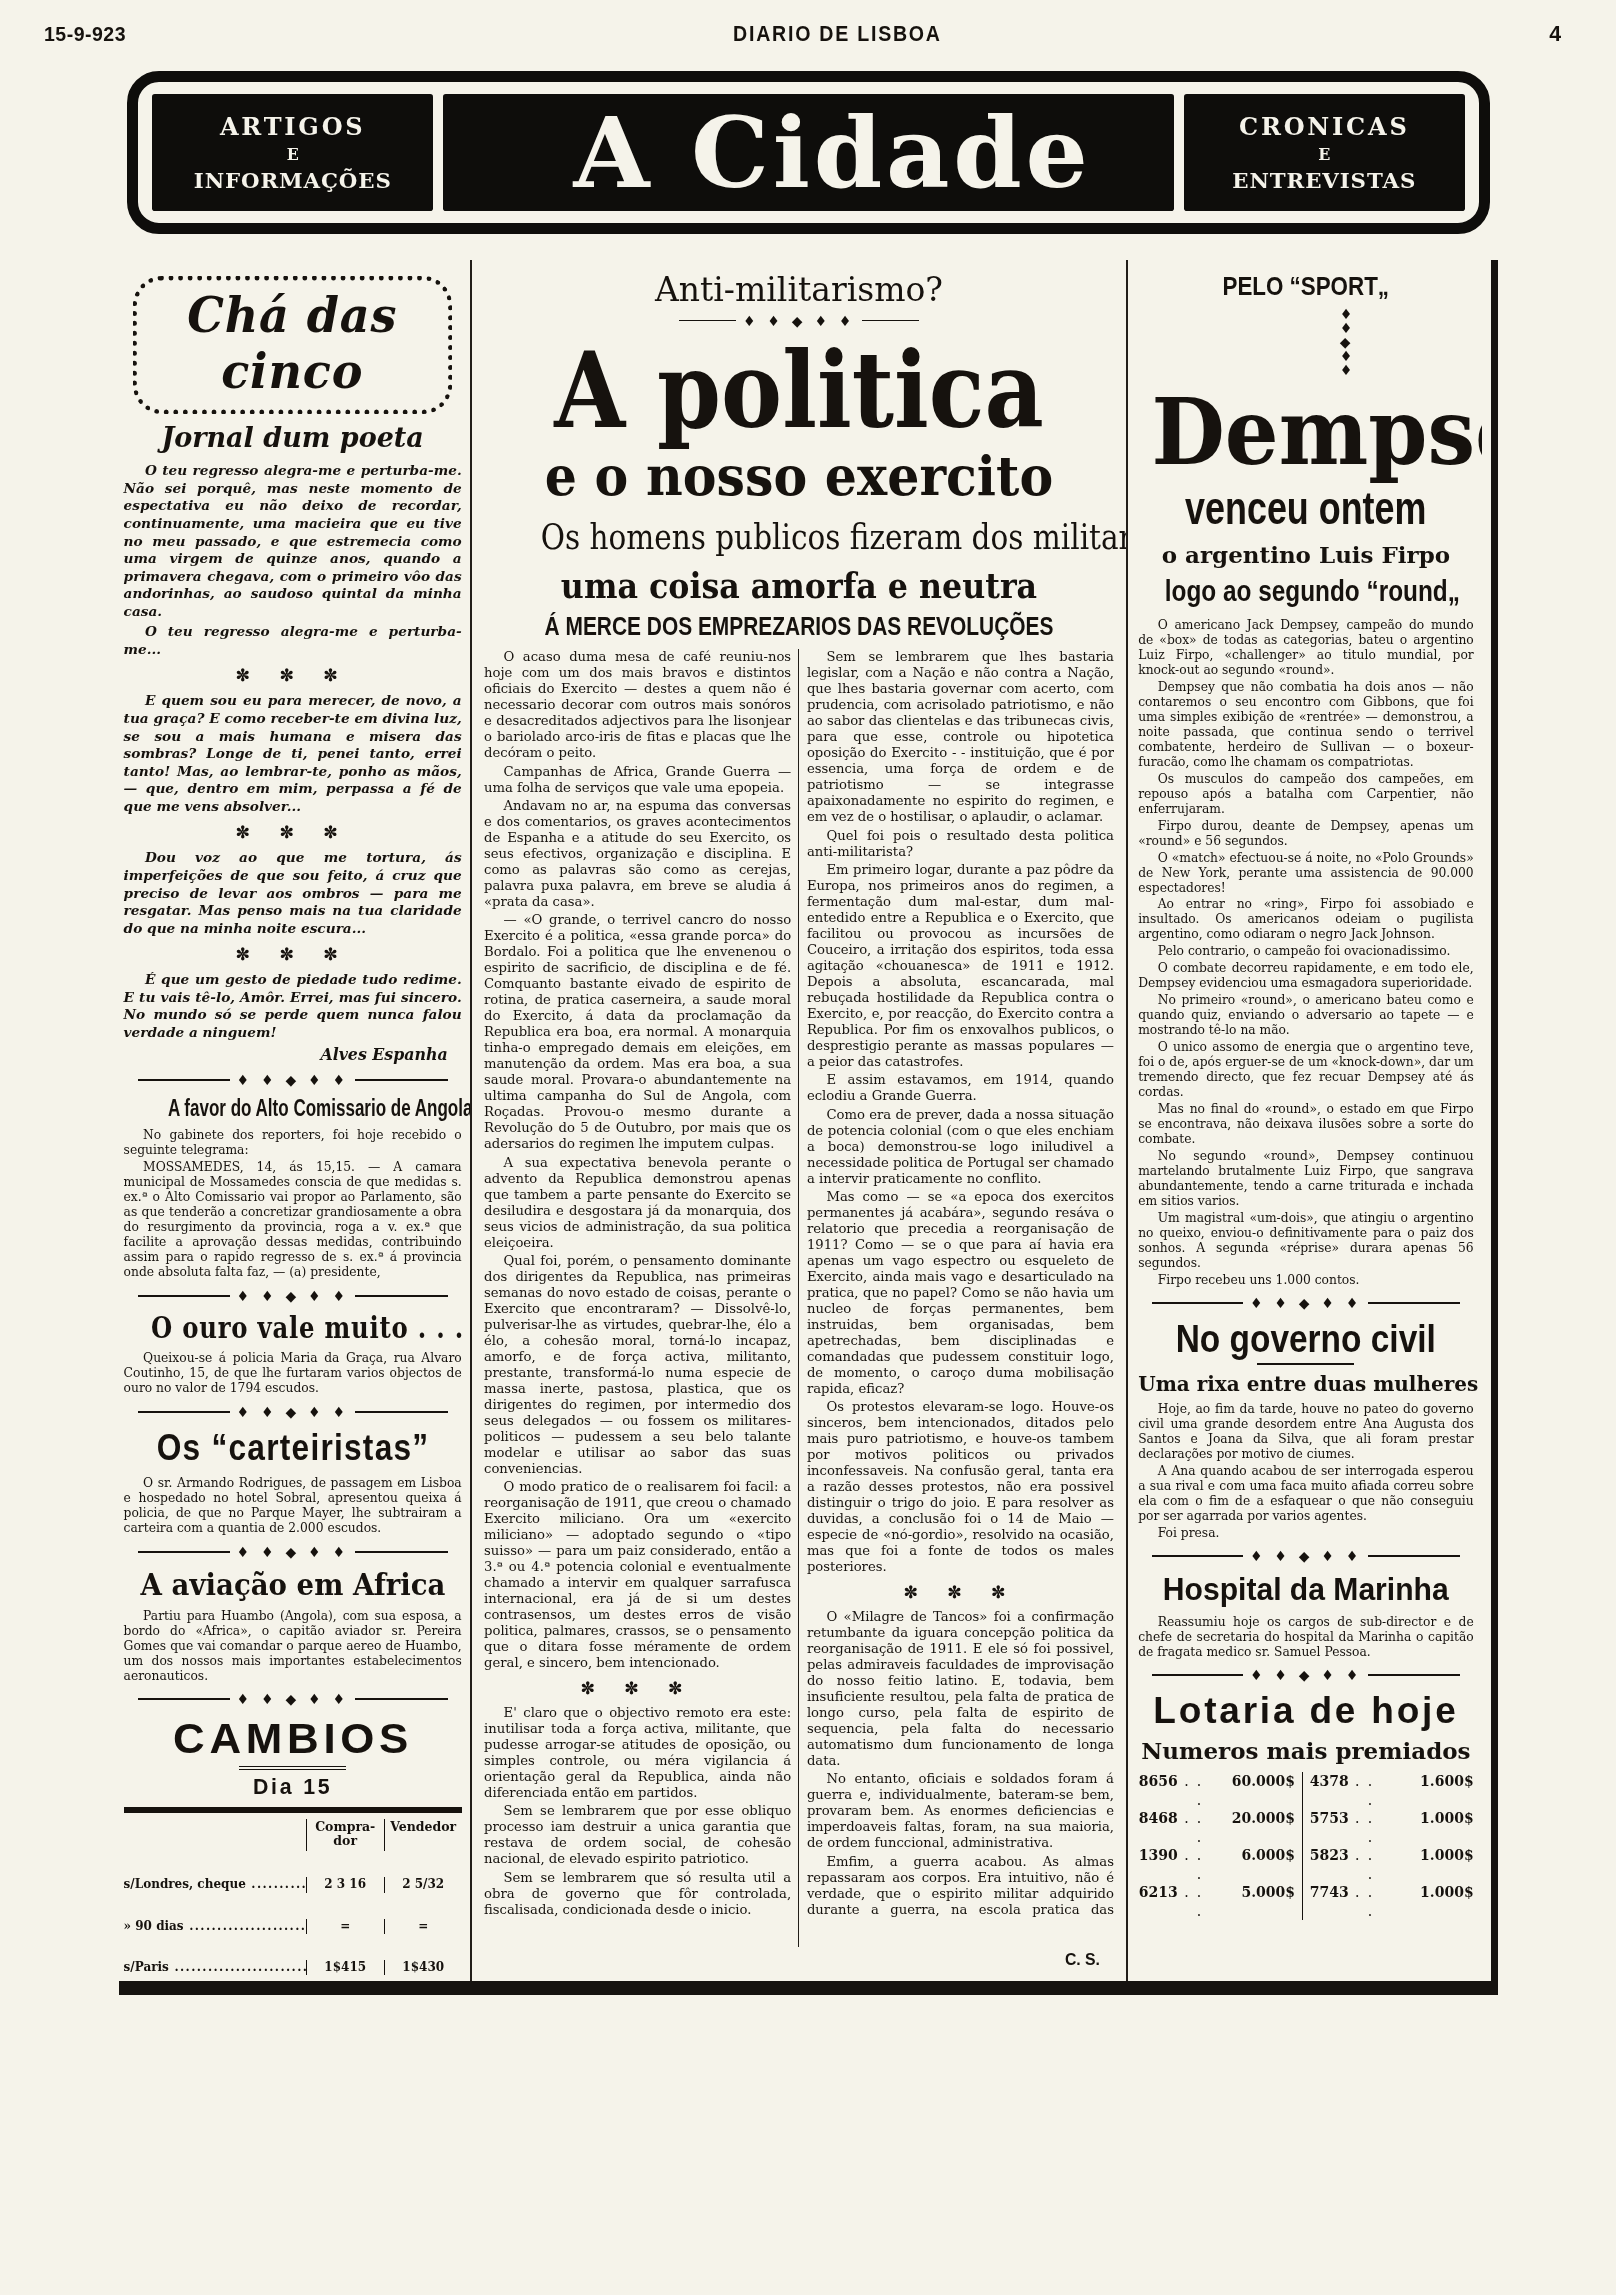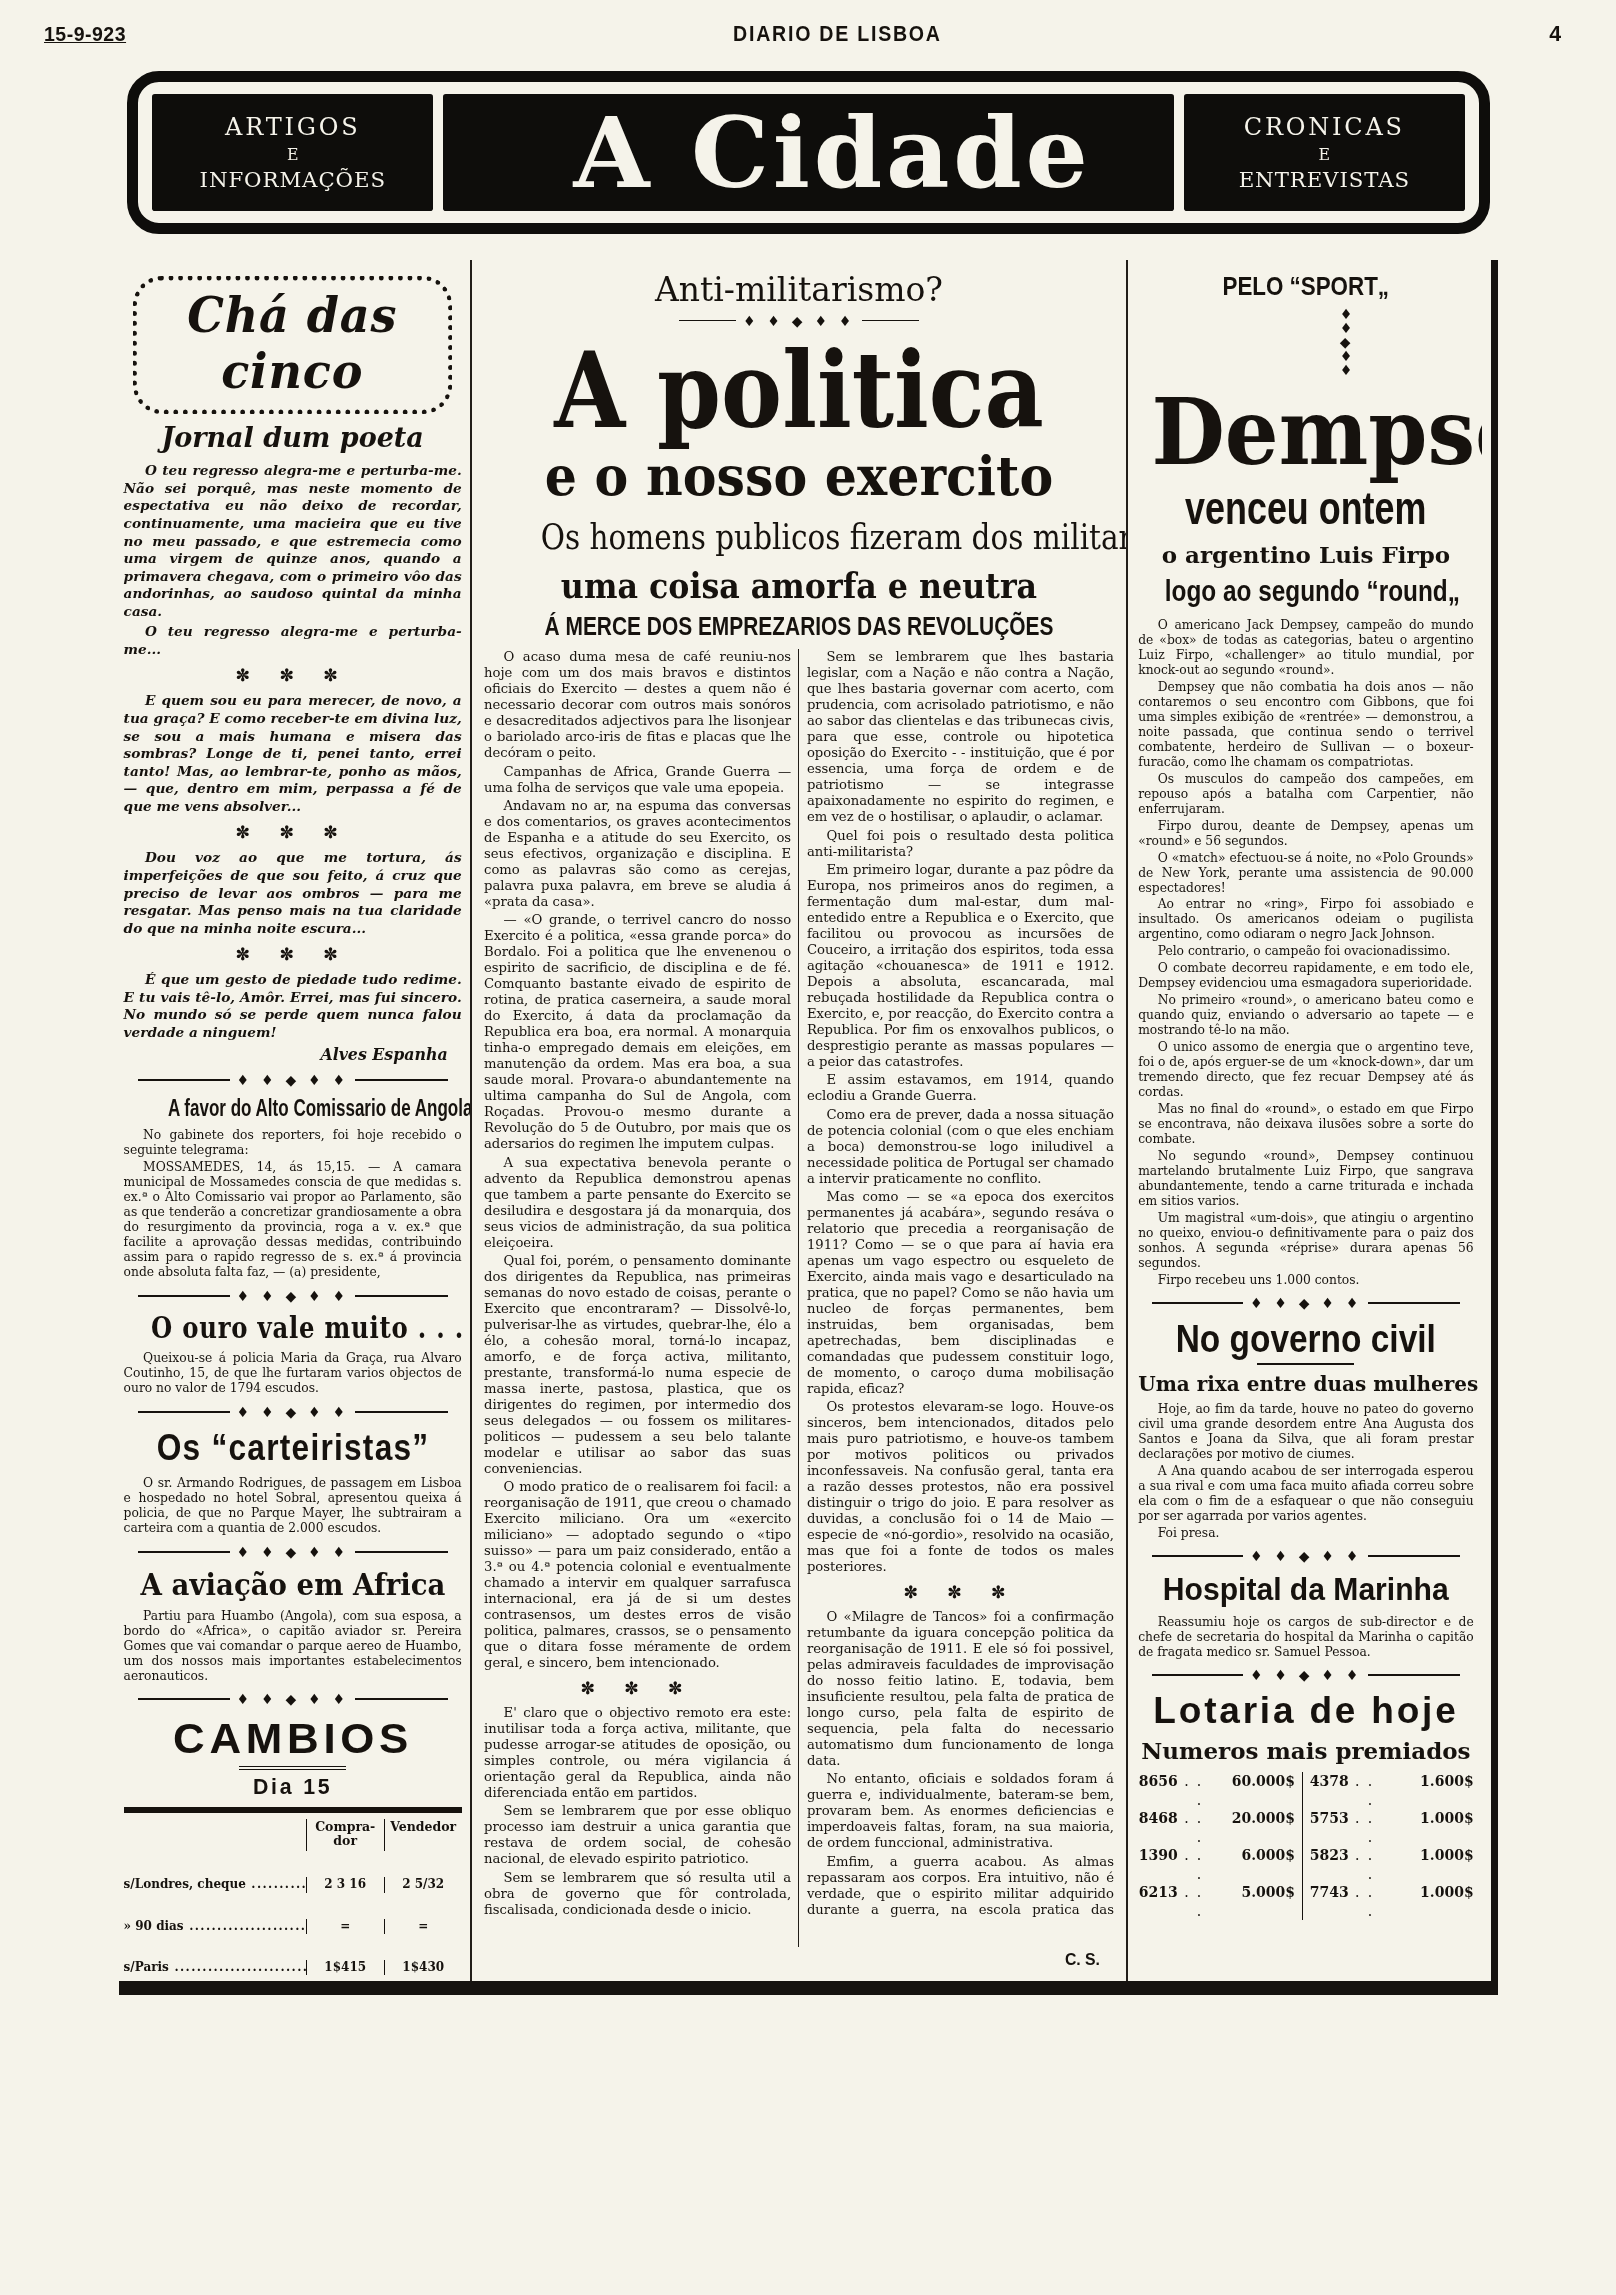--- a/index.html
+++ b/index.html
@@ -11,38 +11,38 @@
     font-family: "DejaVu Serif", serif;
     position: relative;
     overflow: hidden;
   }
   .pg-head {
     display:flex; justify-content:space-between; align-items:baseline;
     padding: 22px 56px 4.6px 44px;
     font-family: "Liberation Sans", sans-serif;
     font-weight: bold;
   }
-  .pg-date { font-size: 19.5px; letter-spacing: 0.5px; text-decoration: underline; }
+  .pg-date { font-size: 19.5px; letter-spacing: 0.5px; }
   .pg-title { font-size: 21.3px; letter-spacing: 1.9px; transform: scaleX(.92); }
   .pg-num { font-size: 21.3px; }
 
   .masthead {
     width: 1363px; margin: 19.5px auto 0;
     border: 11px solid #0e0d0b;
     border-radius: 32px;
     padding: 12px 14px;
     display: flex; gap: 9.3px;
     background: #f5f3ea;
   }
   .mh-panel {
     background: #0e0d0b; color: #f5f3ea;
     display:flex; flex-direction:column; justify-content:center; align-items:center;
     height: 117px; border-radius: 2.8px;
   }
-  .mh-side { flex: 1.05; font-family: "DejaVu Serif", serif; text-align:center; }
+  .mh-side { flex: 1.05; font-family: "DejaVu Serif", serif; text-align:center;font-weight:bold; }
   .mh-side .l1 { font-size: 24px; letter-spacing: 2.8px; }
   .mh-side .l2 { font-size: 15.8px; margin: 3.7px 0; }
   .mh-side .l3 { font-size: 21.3px; letter-spacing: 0.9px; }
   .mh-center { flex: 2.55; font-size: 98px; font-weight: bold; letter-spacing: 3.7px;
     font-family: "DejaVu Serif", serif; transform: none; line-height: 1; padding-left: 48px; }
 
   .content {
     width: 1379px; margin: 26px auto 0;
     border-right: 7.4px solid #161310;
     border-bottom: 14px solid #161310;

